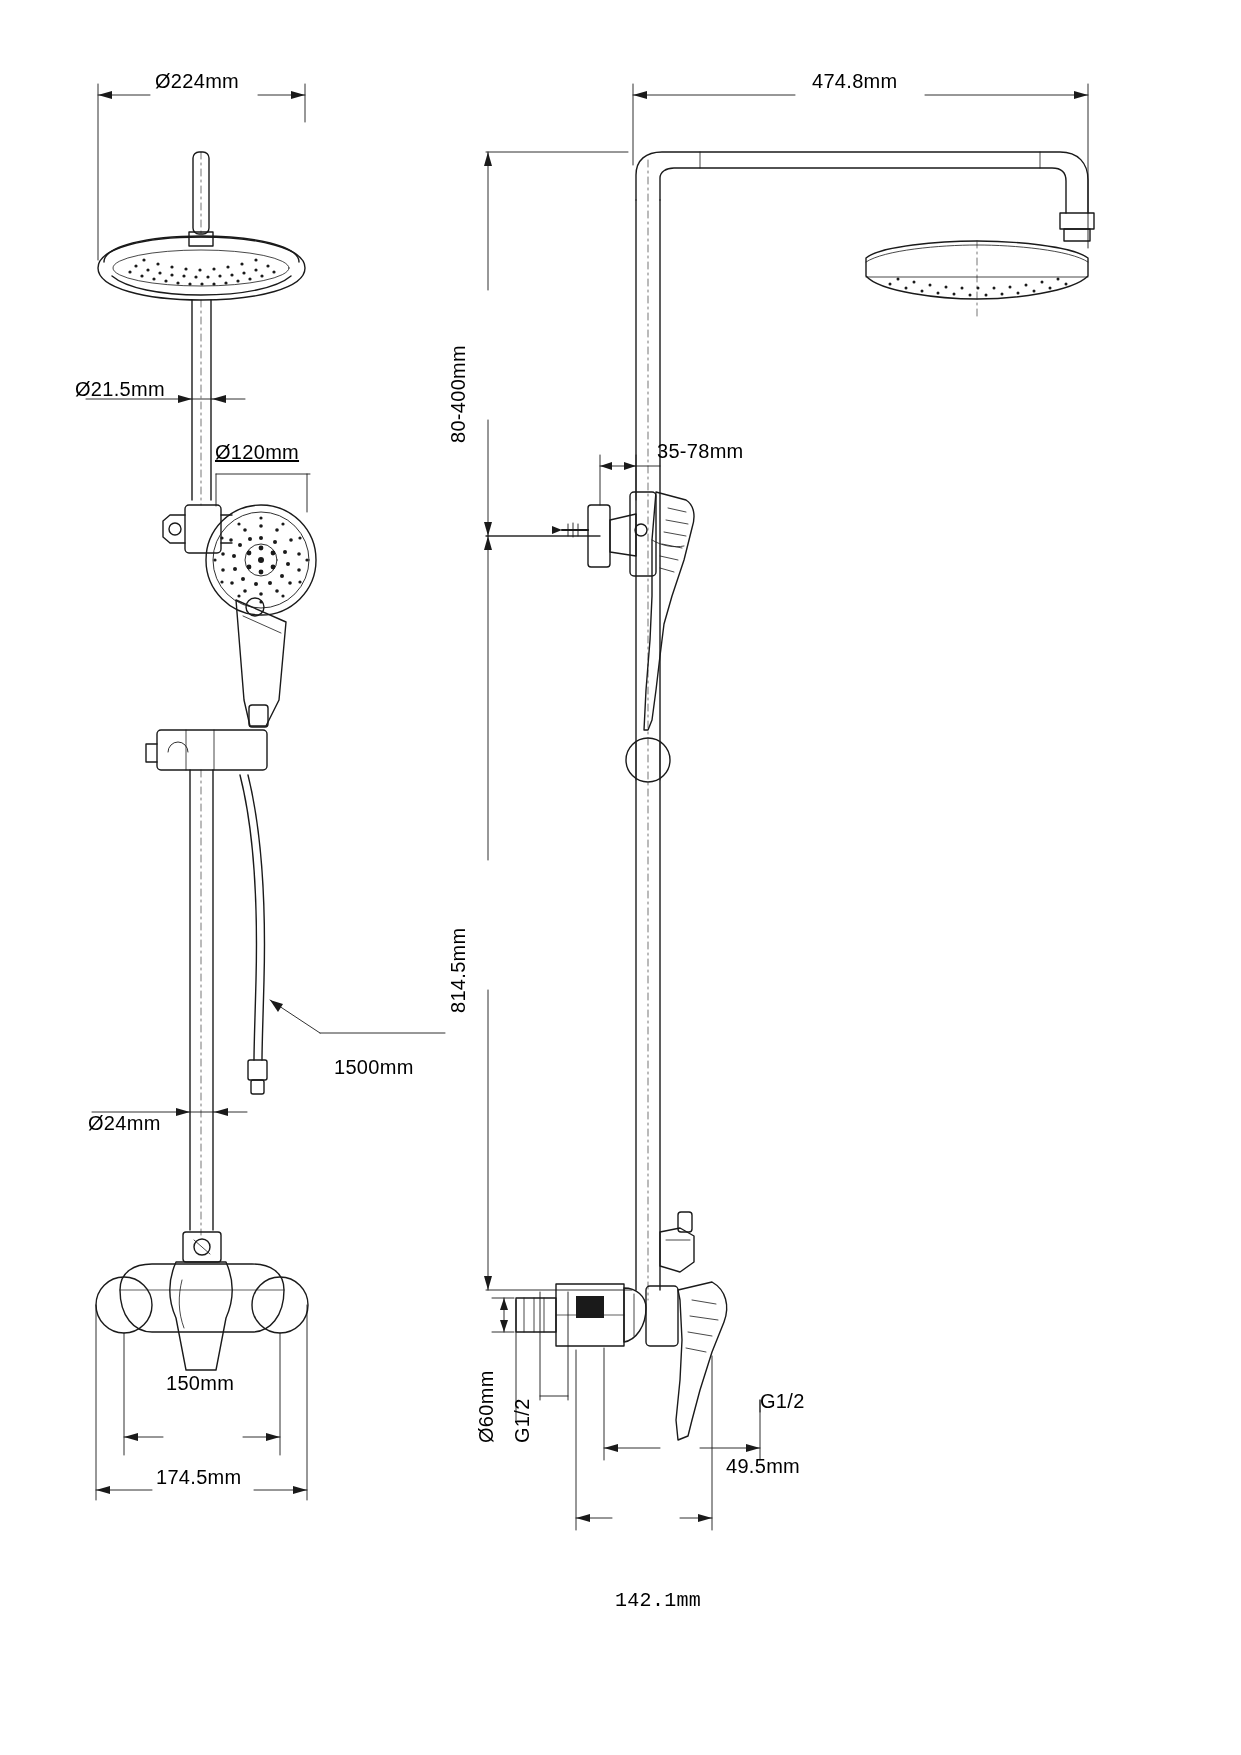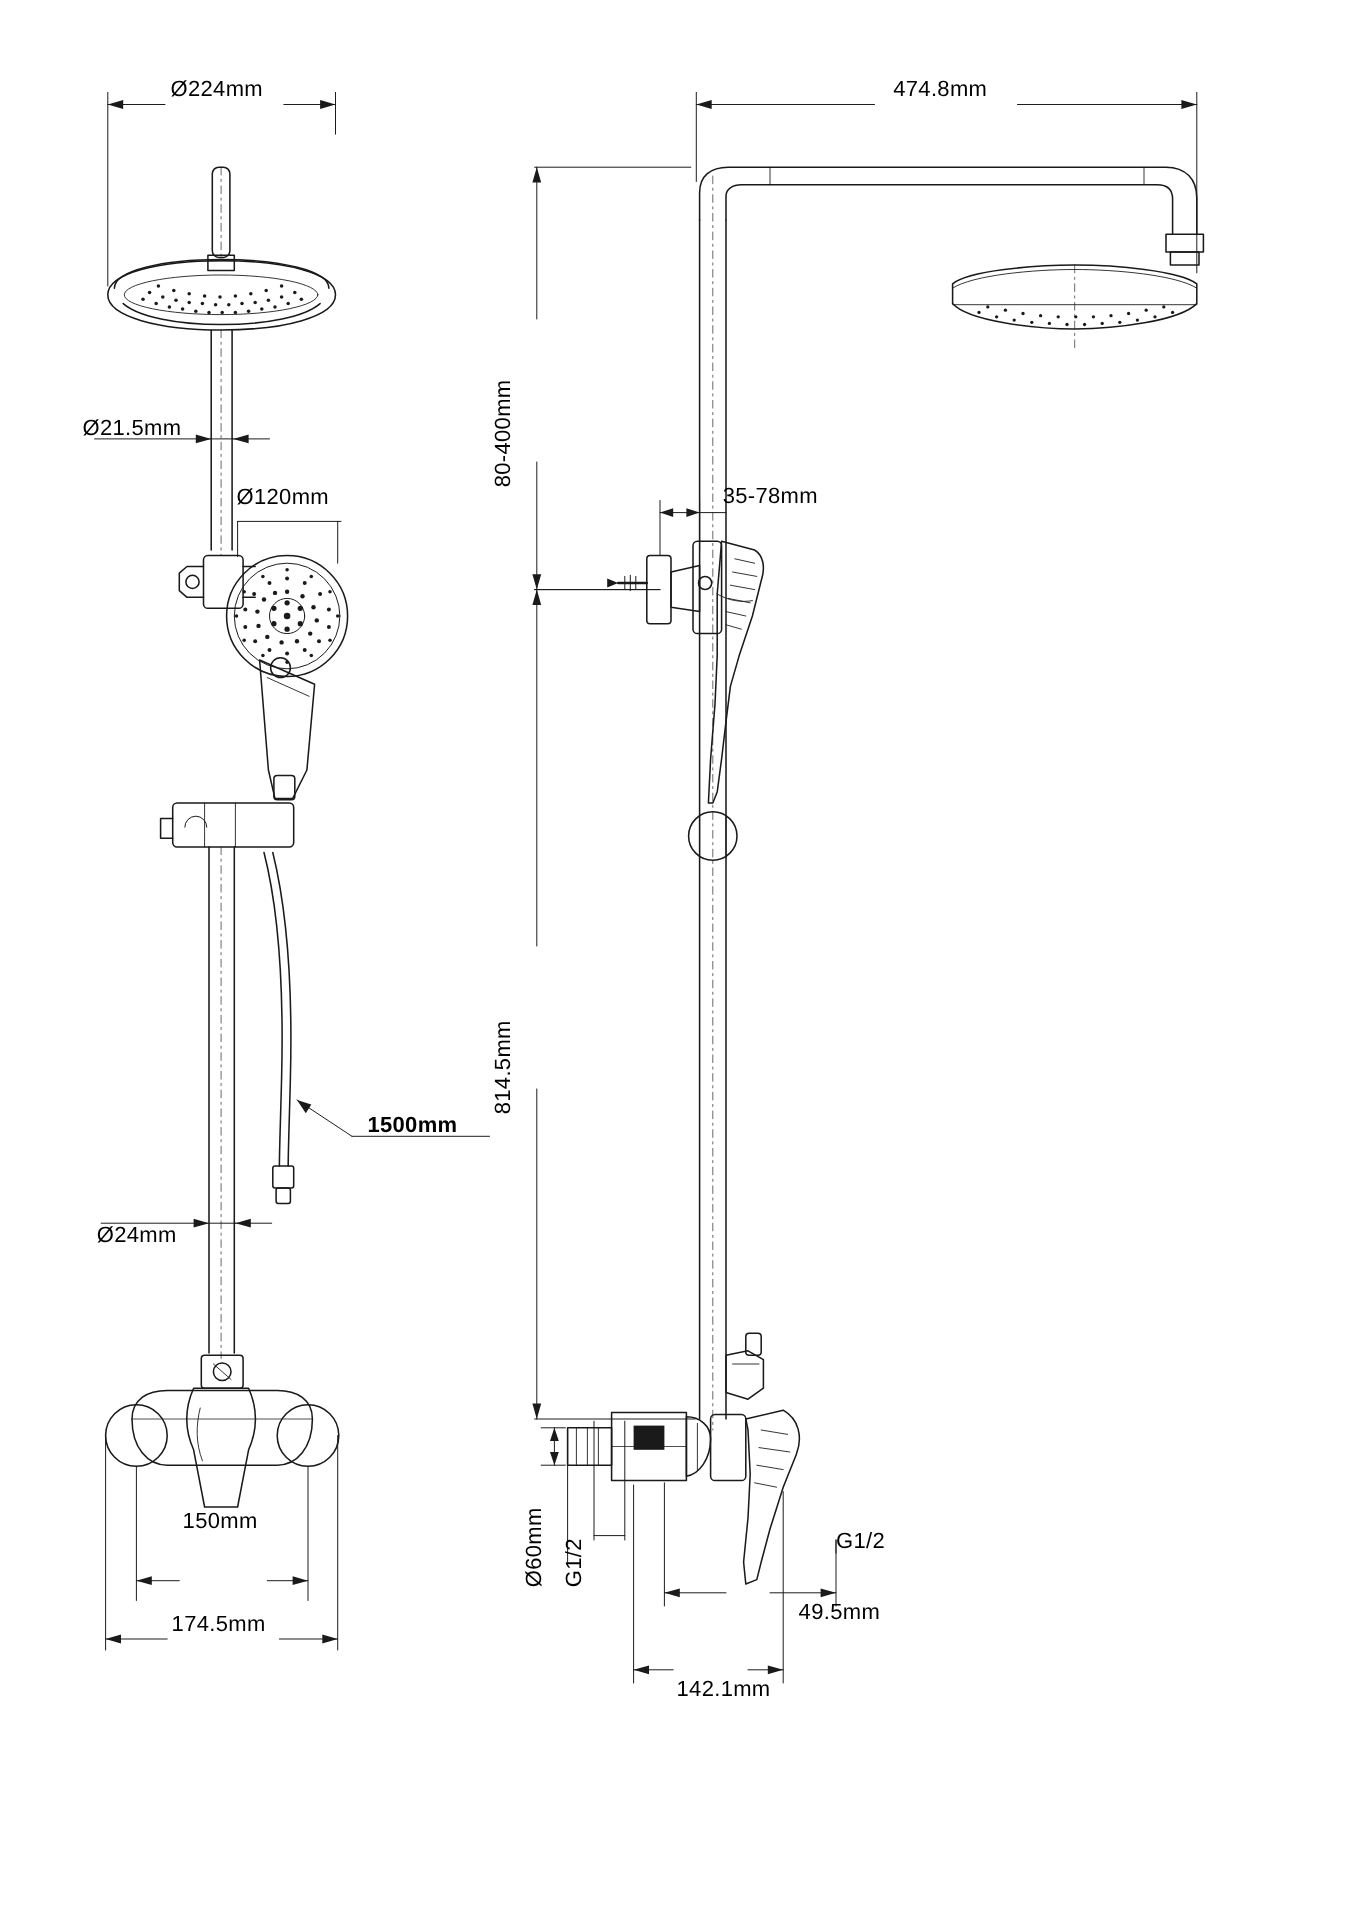--- a/index.html
+++ b/index.html
@@ -434,23 +434,23 @@
         <path d="M712,1518 L698,1514 L698,1522 Z" fill="#1a1a1a" stroke="none"></path>
       </g>
 
     </g>
   </svg>
 
   <div class="dimtext" style="left:155px; top:70px;">Ø224mm</div>
 
   <div class="dimtext" style="left:75px; top:378px;">Ø21.5mm</div>
 
-  <div class="dimtext" style="left:215px; top:441px;">Ø120mm</div>
-
-  <div class="dimtext" style="left:334px; top:1012px;font-weight:bold;">1500mm</div>
+  <div class="dimtext" style="left:215px; top:441px;text-decoration:underline;">Ø120mm</div>
+
+  <div class="dimtext" style="left:334px; top:1056px;">1500mm</div>
 
   <div class="dimtext" style="left:88px; top:1092px;margin-top:20px;">Ø24mm</div>
 
   <div class="dimtext" style="left:166px; top:1372px;">150mm</div>
 
   <div class="dimtext" style="left:156px; top:1466px;text-align:center;">174.5mm</div>
 
   <div class="dimtext" style="left:812px; top:70px;">474.8mm</div>
 
   <div class="dimtext vert" style="left:470px; top:420px;">80-400mm</div>
@@ -460,15 +460,15 @@
   <div class="dimtext vert" style="left:470px; top:990px;">814.5mm</div>
 
   <div class="dimtext vert" style="left:498px; top:1420px;">Ø60mm</div>
 
   <div class="dimtext vert" style="left:534px; top:1420px;">G1/2</div>
 
   <div class="dimtext" style="left:760px; top:1390px;">G1/2</div>
 
   <div class="dimtext" style="left:726px; top:1455px;">49.5mm</div>
 
-  <div class="dimtext" style="left:615px; top:1525px;">142.1mm</div>
+  <div class="dimtext" style="left:615px; top:1589px;font-family:Liberation Mono, monospace;">142.1mm</div>
 
 </div>
 
 </body></html>

